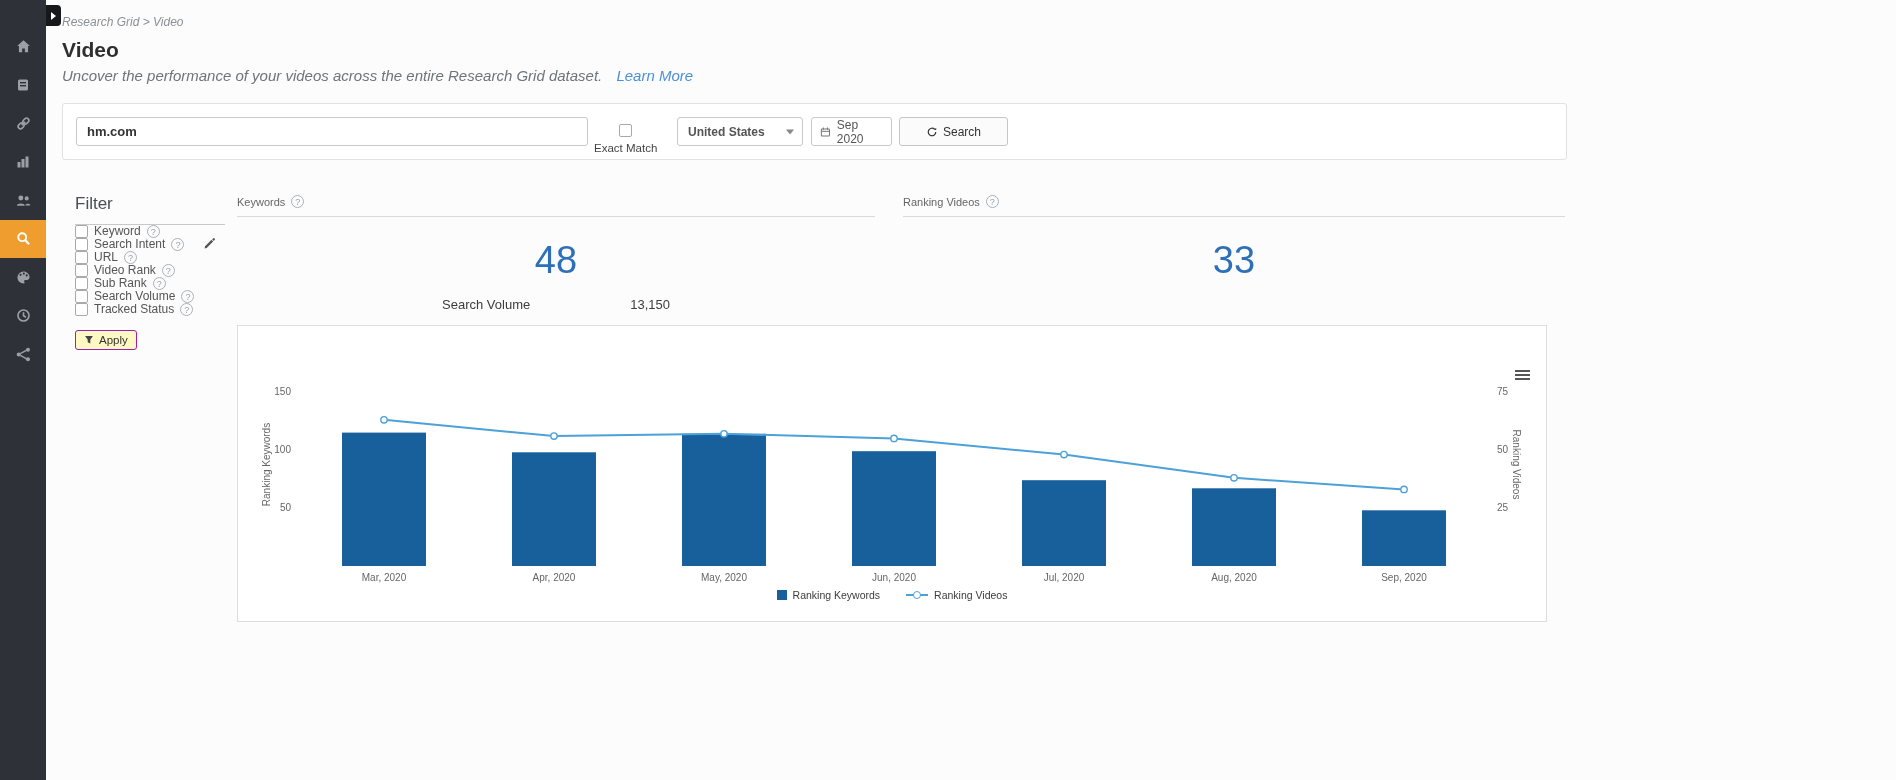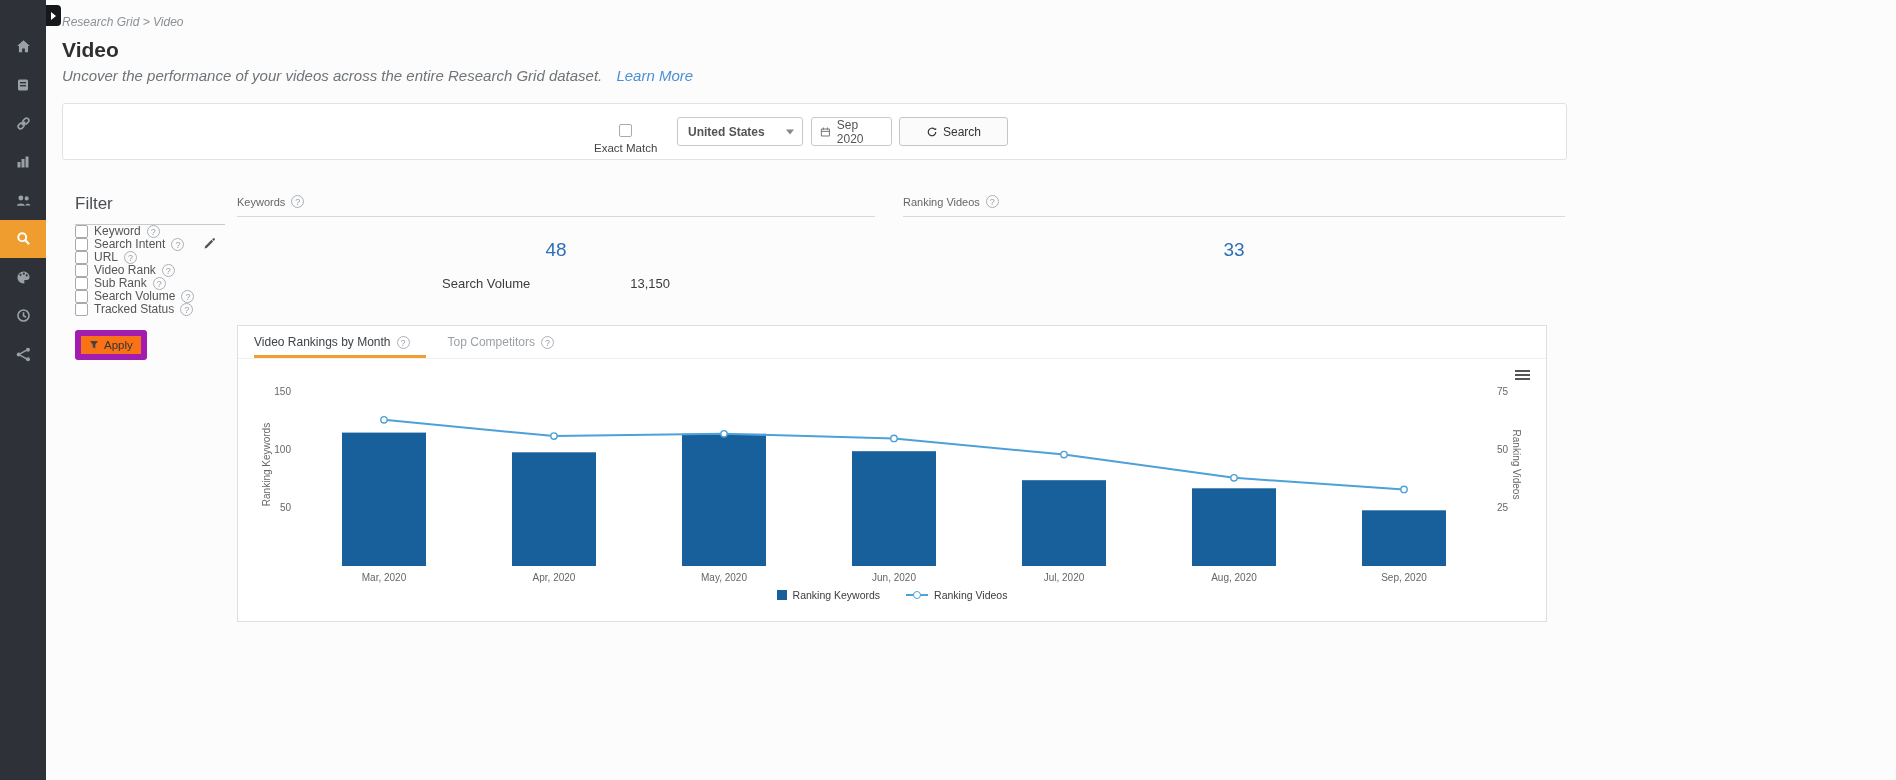--- a/index.html
+++ b/index.html
@@ -35,26 +35,26 @@
     font-size:12px;color:#333;display:inline-flex;align-items:center;gap:5px;padding:0 26px;cursor:pointer;font-family:"Liberation Sans", sans-serif;}
   
   .help{width:13px;height:13px;border-radius:50%;border:1px solid #aab0b6;color:#9aa1a7;font-size:9px;line-height:12px;text-align:center;
     display:inline-block;box-sizing:border-box;font-style:normal;flex:0 0 auto;cursor:pointer;}
   .help::after{content:"?";}
   
   .filter-panel{position:absolute;left:75px;top:194px;width:150px;}
   .filter-title{font-size:17px;color:#4a4e52;font-weight:400;padding-bottom:10px;border-bottom:1px solid #c9c9c9;}
   .filter-row{display:flex;align-items:flex-end;gap:6px;font-size:12px;color:#555;height:13px;position:relative;}
   .edit-pencil{position:absolute;left:128px;top:-1px;cursor:pointer;}
-  .apply-btn{margin-top:14px;display:inline-flex;align-items:center;gap:5px;border:6px solid #a21caf;border-radius:3px;background:#f97316;
+  .apply-btn{margin-top:14px;display:inline-flex;align-items:center;gap:5px;border:1px solid #a21caf;border-radius:3px;background:#fef9c3;
     font-size:11.5px;color:#333;padding:3px 8px;cursor:pointer;font-family:"Liberation Sans", sans-serif;}
   
   .stats-panel{position:absolute;top:195px;}
   .stats-panel .hdr{display:flex;align-items:center;gap:6px;font-size:11px;color:#666;padding-bottom:8px;border-bottom:1px solid #d9d9d9;}
-  .big-num{margin-top:22px;text-align:center;font-size:19px;color:#2d6fb8;cursor:pointer;}
+  .big-num{margin-top:22px;text-align:center;font-size:38px;color:#2d6fb8;cursor:pointer;}
   .sv-row{margin-top:15px;display:flex;justify-content:center;font-size:13px;color:#3c3c3c;}
   .sv-row .val{margin-left:100px;text-align:center;}
   
   .chart-card{position:absolute;left:237px;top:325px;width:1310px;height:297px;background:#fff;border:1px solid #dedede;box-sizing:border-box;}
   .tabs{display:flex;padding-left:16px;border-bottom:1px solid #efefef;}
   .tab{display:flex;align-items:center;gap:6px;font-size:12px;color:#9aa0a5;padding:9px 16px 6px 0;margin-right:22px;cursor:pointer;border-bottom:3px solid transparent;}
   .tab.active{color:#3d4348;border-bottom-color:#f0a030;}
   .hamburger{position:absolute;right:16px;top:44px;width:15px;cursor:pointer;}
   .hamburger i{display:block;height:2px;background:#555;margin-bottom:2px;}
   .chart-svg{position:absolute;left:0;top:55px;width:1308px;height:212px;}
@@ -145,20 +145,21 @@
 </div>
 
 <div class="breadcrumb">Research Grid &gt; Video</div>
 <div class="page-title">Video</div>
 <div class="page-subtitle">
   <span>Uncover the performance of your videos across the entire Research Grid dataset.</span>
   <a>Learn More</a>
 </div>
 
 <div class="search-card">
+  <input class="query-input" type="text" value="hm.com" style="">
   <label class="exact-match">
     <input type="checkbox" style="">
     <span>Exact Match</span>
   </label>
   <div class="pseudo-select">
     <span>United States</span>
     <span class="chev"></span>
   </div>
   <div class="date-field">
     <svg width="12" height="12" viewBox="0 0 16 16" fill="none" stroke="#777" stroke-width="1.5">
@@ -244,30 +245,20 @@
 
 <div class="stats-panel" style="left:903px;width:662px;">
   <div class="hdr">
     <span>Ranking Videos</span>
     <span class="help"></span>
   </div>
   <div class="big-num">33</div>
 </div>
 
 <div class="chart-card">
-  <div class="tabs">
-    <div class="tab active">
-      <span>Video Rankings by Month</span>
-      <span class="help"></span>
-    </div>
-    <div class="tab">
-      <span>Top Competitors</span>
-      <span class="help"></span>
-    </div>
-  </div>
 
   <div class="hamburger">
     <i></i>
       <i></i>
       <i style="margin-bottom:0;"></i>
   </div>
 
   <div class="axis-title left">Ranking Keywords</div>
   <div class="axis-title right">Ranking Videos</div>
 

